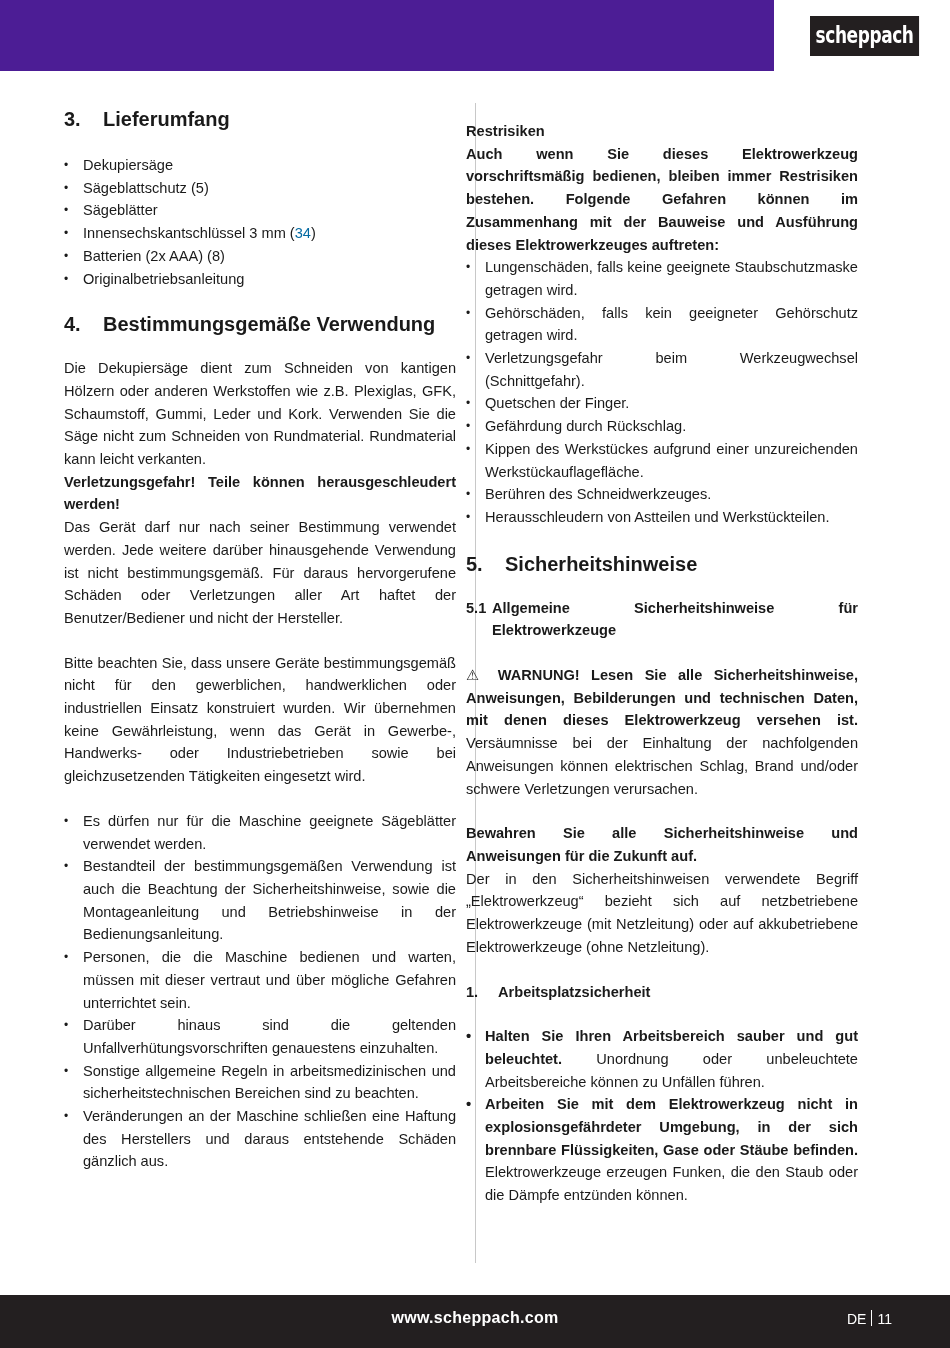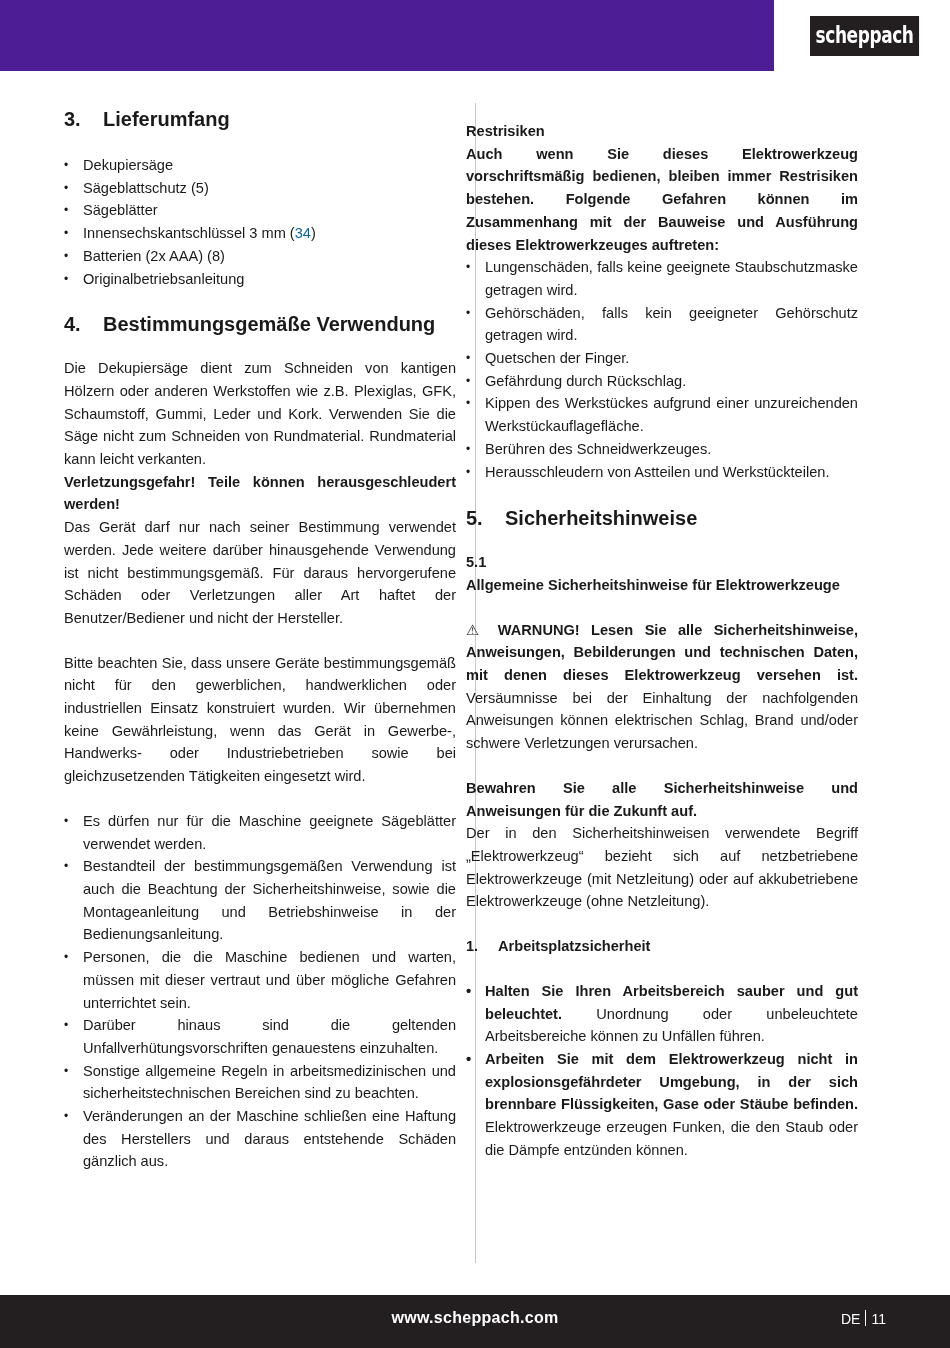--- a/index.html
+++ b/index.html
@@ -27,26 +27,26 @@
   p { text-align: justify; }
   .b { font-weight: bold; }
   .red { color: #0369a1; }
 
   ul { list-style: none; }
   ul li { position: relative; padding-left: 19px; text-align: justify; }
   ul li::before { content: "•"; position: absolute; left: 0; top: 0; font-size: 12px; }
   ul.bold-bullets li::before { font-size: 15px; font-weight: bold; }
   .plain-list li { text-align: left; }
 
-  .sub51 { font-weight: bold; display: flex; text-align: justify; flex-direction: column; }
+  .sub51 { font-weight: bold; display: flex; text-align: justify; }
   .sub51 .num { width: 26px; flex: none; }
 
   .footer { position: absolute; left: 0; top: 1295px; width: 950px; height: 53px; background: #231f20; color: #fff; }
   .footer .url { position: absolute; left: 0; width: 950px; top: 14px; text-align: center; font-size: 16px; font-weight: bold; letter-spacing: 0.3px; }
-  .footer .page { position: absolute; right: 64px; top: 15px; font-size: 14px; }
+  .footer .page { position: absolute; right: 58px; top: 15px; font-size: 14px; }
   .footer .sep { display: inline-block; width: 1px; height: 16px; background: #fff; margin: 0 5px -2px; }
 </style>
 </head>
 <body>
 
 <div class="top-bar">
   <div class="logo">scheppach</div>
 </div>
 
 <div class="divider"></div>
@@ -82,20 +82,21 @@
     <li>Veränderungen an der Maschine schließen eine Haftung des Herstellers und daraus entstehende Schäden gänzlich aus.</li>
   </ul>
 </div>
 
 <div class="col col-right" style="top:109px;">
   <div class="b">Restrisiken</div>
   <p class="b">Auch wenn Sie dieses Elektrowerkzeug vorschriftsmäßig bedienen, bleiben immer Restrisiken bestehen. Folgende Gefahren können im Zusammenhang mit der Bauweise und Ausführung dieses Elektrowerkzeuges auftreten:</p>
   <ul>
     <li>Lungenschäden, falls keine geeignete Staubschutzmaske getragen wird.</li>
     <li>Gehörschäden, falls kein geeigneter Gehörschutz getragen wird.</li>
+    <li>Verletzungsgefahr beim Werkzeugwechsel (Schnittgefahr).</li>
     <li>Quetschen der Finger.</li>
     <li>Gefährdung durch Rückschlag.</li>
     <li>Kippen des Werkstückes aufgrund einer unzureichenden Werkstückauflagefläche.</li>
     <li>Berühren des Schneidwerkzeuges.</li>
     <li>Herausschleudern von Astteilen und Werkstückteilen.</li>
   </ul>
 
   <div class="h2" style="margin-top:21px;">
     <span class="num">5.</span>
     <span>Sicherheitshinweise</span>

